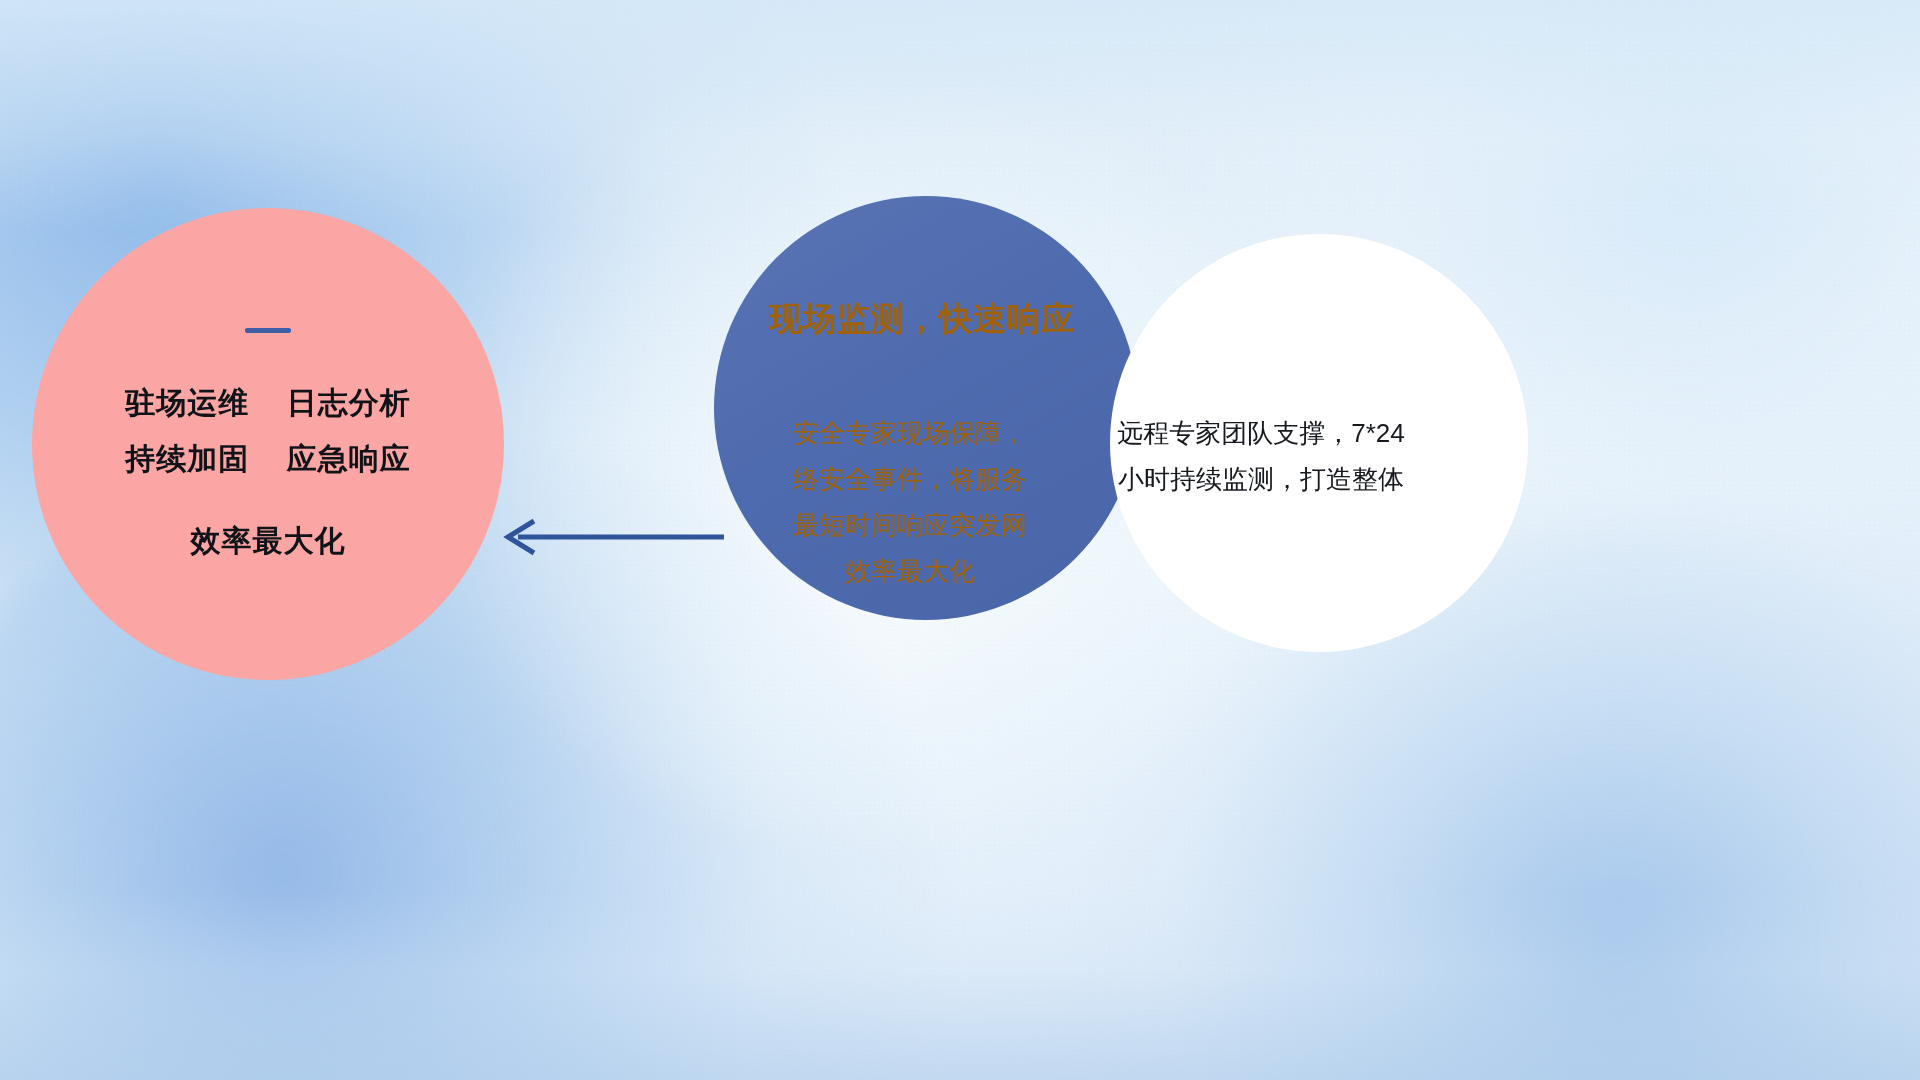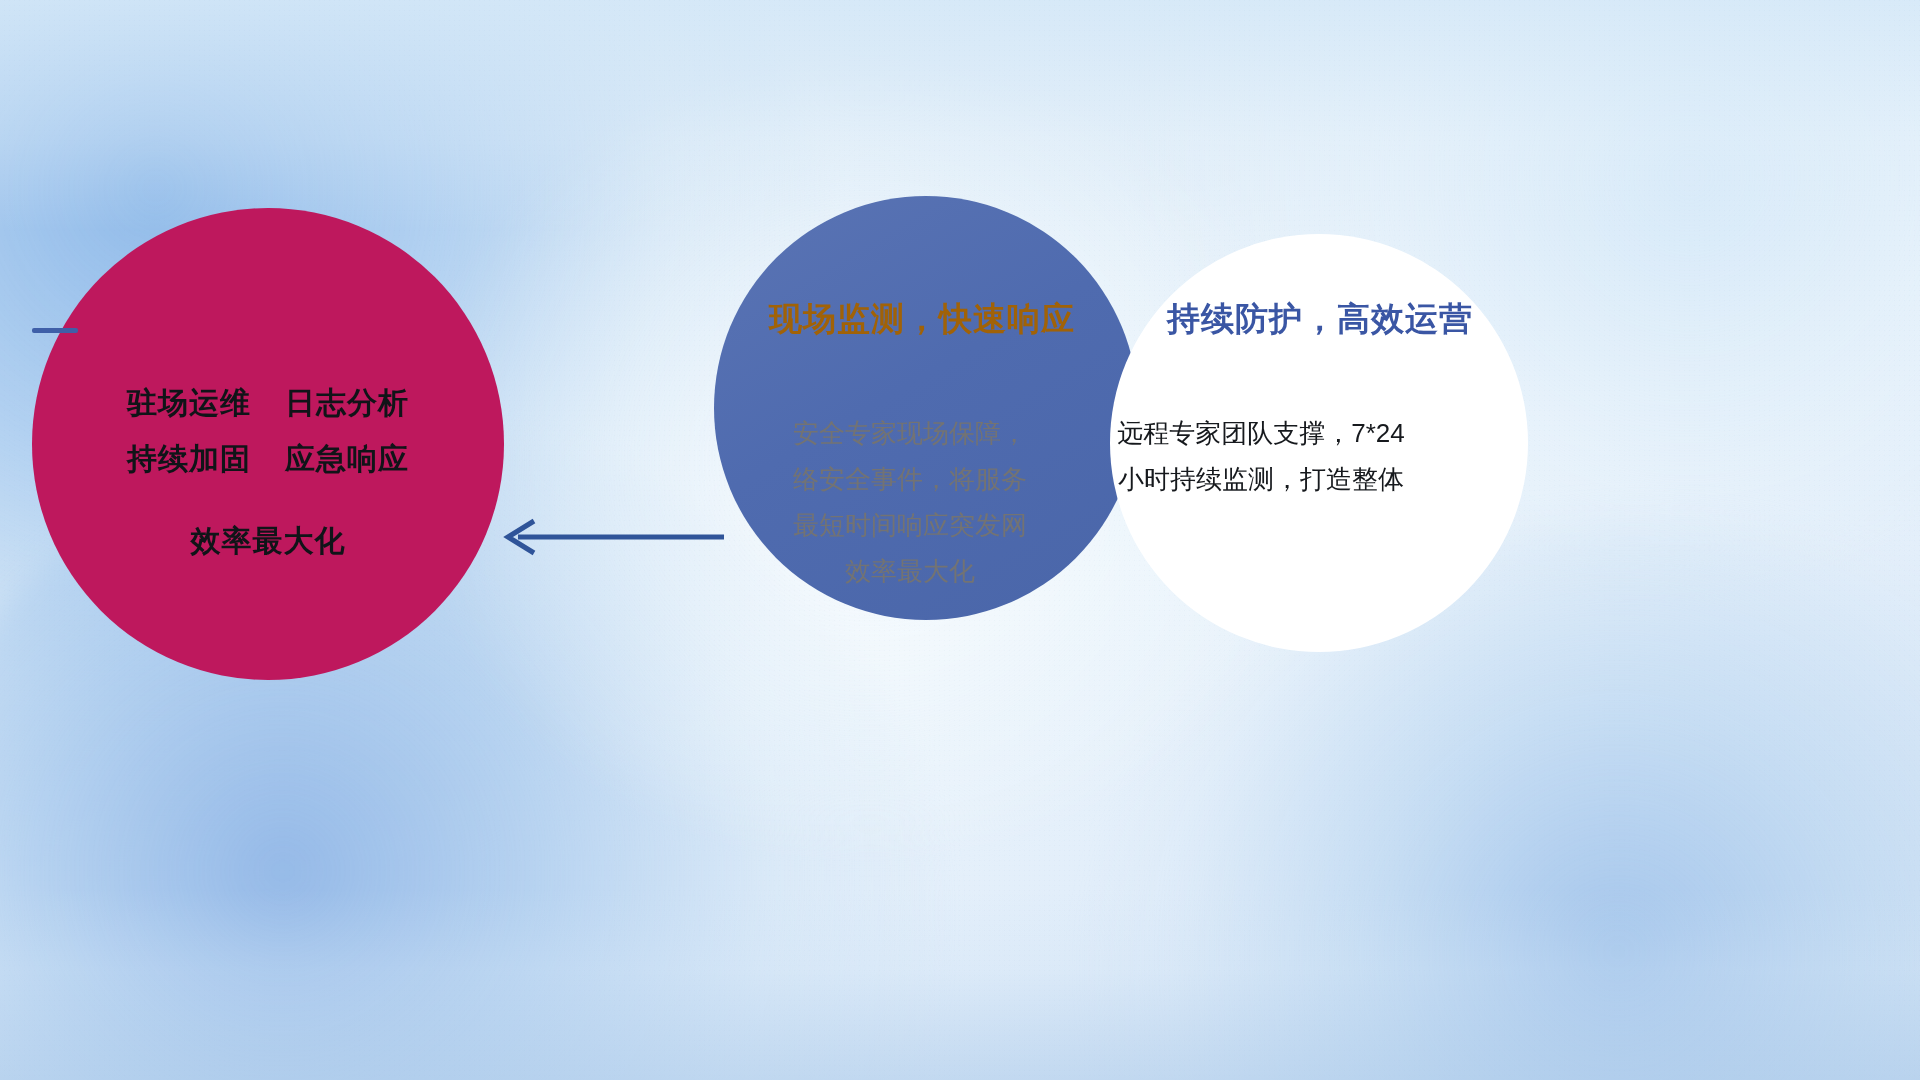--- a/index.html
+++ b/index.html
@@ -140,25 +140,25 @@
   .circle {
     position: absolute;
     border-radius: 50%;
     box-sizing: border-box;
   }
   .circle-left {
     left: 32px;
     top: 208px;
     width: 472px;
     height: 472px;
-    background: #be185d;
+    background: #fca5a5;
     display: flex;
     flex-direction: column;
+    align-items: center;
     justify-content: flex-start;
-    font-family: Liberation Serif, serif;
   }
   .left-dash {
     width: 46px;
     height: 5px;
     border-radius: 2px;
     background: #3f5fa8;
     margin-top: 120px;
   }
   .left-lines {
     margin-top: 42px;
@@ -207,21 +207,21 @@
     letter-spacing: 1px;
     white-space: nowrap;
   }
   .blue-body {
     position: absolute;
     left: 760px;
     top: 410px;
     width: 300px;
     text-align: center;
     z-index: 6;
-    color: #737373;
+    color: #a16207;
     font-size: 26px;
     line-height: 46px;
   }
   .right-title {
     position: absolute;
     left: 1140px;
     top: 297px;
     width: 360px;
     text-align: center;
     z-index: 7;
@@ -285,19 +285,18 @@
   <div class="circle circle-right"></div>
 
   <div class="blue-title">现场监测，快速响应</div>
   <div class="blue-body">
     <div>安全专家现场保障，</div>
     <div>络安全事件，将服务</div>
     <div>最短时间响应突发网</div>
     <div>效率最大化</div>
   </div>
 
-  <div class="right-title">持续防护，高效运营</div>
   <div class="right-body">
     <div>远程专家团队支撑，7*24</div>
     <div>小时持续监测，打造整体</div>
   </div>
 
 </div>
 
 </body></html>

